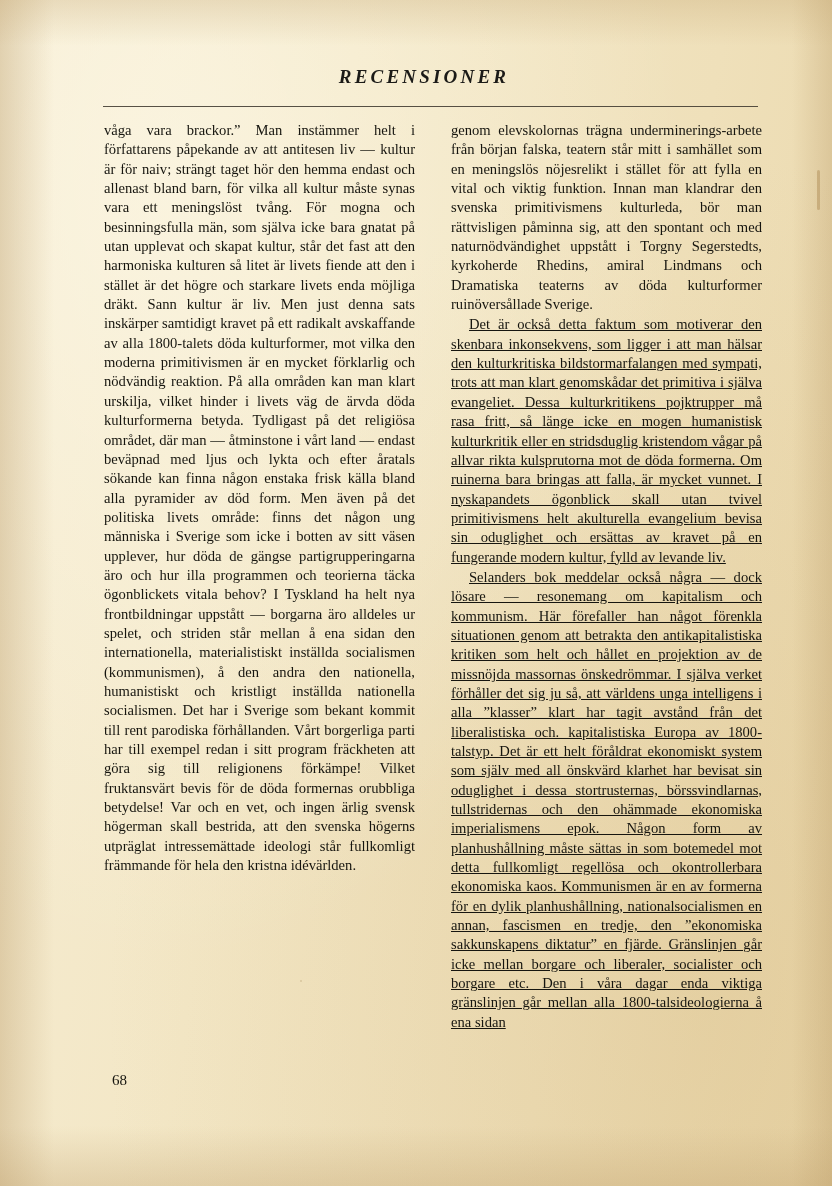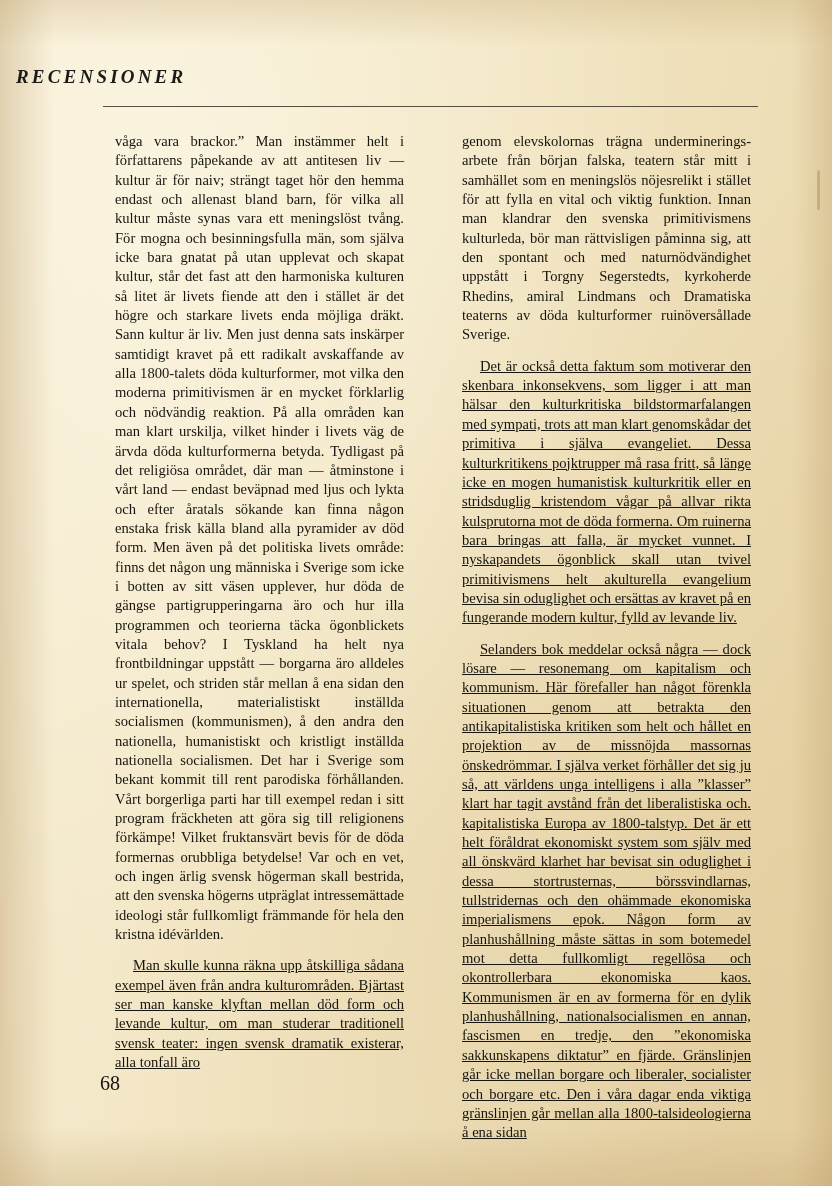--- a/index.html
+++ b/index.html
@@ -56,20 +56,21 @@
     background: rgba(150,118,70,0.25);
     border-radius: 50%;
     pointer-events: none;
   }
 
   .running-head {
     position: absolute;
     top: 66px;
     left: 16px;
     right: 0;
+    text-align: center;
     font-family: "Liberation Serif", serif;
     font-weight: bold;
     font-style: italic;
     font-size: 19px;
     letter-spacing: 3.2px;
     color: #1b1a17;
   }
   .rule {
     position: absolute;
     top: 106px;
@@ -85,44 +86,44 @@
     top: 120px;
     left: 103px;
     width: 660px;
     display: flex;
     gap: 34px;
   }
   .col {
     width: 313px;
   }
   .col p {
-    margin: 12px;
+    margin: 1px;
     font-family: "Liberation Serif", serif;
     font-size: 14.6px;
     line-height: 19.35px;
     color: #16150f;
     text-align: justify;
     text-justify: inter-word;
     -webkit-hyphens: none;
     hyphens: none;
   }
   .col p.indent {
     text-indent: 18px;
   }
   .col p + p {
     margin-top: 0;
     text-decoration: underline;
   }
 
   .folio {
     position: absolute;
-    left: 100px;
+    left: 112px;
     top: 1072px;
     font-family: "Liberation Serif", serif;
-    font-size: 20px;
+    font-size: 15px;
     color: #16150f;
   }
 
   .fold {
     position: absolute;
     right: 12px;
     top: 170px;
     width: 3px;
     height: 40px;
     background: rgba(170,135,80,0.45);
@@ -144,21 +145,20 @@
   <div class="speck" style="left:128px; top:318px; width:2px; height:2px;"></div>
   <div class="speck" style="left:705px; top:512px; width:2px; height:2px;"></div>
   <div class="speck" style="left:300px; top:980px; width:2px; height:2px;"></div>
 
   <div class="running-head">RECENSIONER</div>
   <div class="rule"></div>
 
   <div class="columns">
     <div class="col">
       <p>våga vara brackor.” Man instämmer helt i författarens påpekande av att antitesen liv — kultur är för naiv; strängt taget hör den hemma endast och allenast bland barn, för vilka all kultur måste synas vara ett meningslöst tvång. För mogna och besinningsfulla män, som själva icke bara gnatat på utan upplevat och skapat kultur, står det fast att den harmoniska kulturen så litet är livets fiende att den i stället är det högre och starkare livets enda möjliga dräkt. Sann kultur är liv. Men just denna sats inskärper samtidigt kravet på ett radikalt avskaffande av alla 1800-talets döda kulturformer, mot vilka den moderna primitivismen är en mycket förklarlig och nödvändig reaktion. På alla områden kan man klart urskilja, vilket hinder i livets väg de ärvda döda kulturformerna betyda. Tydligast på det religiösa området, där man — åtminstone i vårt land — endast beväpnad med ljus och lykta och efter åratals sökande kan finna någon enstaka frisk källa bland alla pyramider av död form. Men även på det politiska livets område: finns det någon ung människa i Sverige som icke i botten av sitt väsen upplever, hur döda de gängse partigrupperingarna äro och hur illa programmen och teorierna täcka ögonblickets vitala behov? I Tyskland ha helt nya frontbildningar uppstått — borgarna äro alldeles ur spelet, och striden står mellan å ena sidan den internationella, materialistiskt inställda socialismen (kommunismen), å den andra den nationella, humanistiskt och kristligt inställda nationella socialismen. Det har i Sverige som bekant kommit till rent parodiska förhållanden. Vårt borgerliga parti har till exempel redan i sitt program fräckheten att göra sig till religionens förkämpe! Vilket fruktansvärt bevis för de döda formernas orubbliga betydelse! Var och en vet, och ingen ärlig svensk högerman skall bestrida, att den svenska högerns utpräglat intressemättade ideologi står fullkomligt främmande för hela den kristna idévärlden.</p>
-      <p class="indent">Man skulle kunna räkna upp åtskilliga sådana exempel även från andra kulturområden. Bjärtast ser man kanske klyftan mellan död form och levande kultur, om man studerar traditionell svensk teater: ingen svensk dramatik existerar, alla tonfall äro</p>
     </div>
     <div class="col">
       <p>genom elevskolornas trägna underminerings-arbete från början falska, teatern står mitt i samhället som en meningslös nöjesrelikt i stället för att fylla en vital och viktig funktion. Innan man klandrar den svenska primitivismens kulturleda, bör man rättvisligen påminna sig, att den spontant och med naturnödvändighet uppstått i Torgny Segerstedts, kyrkoherde Rhedins, amiral Lindmans och Dramatiska teaterns av döda kulturformer ruinöversållade Sverige.</p>
       <p class="indent">Det är också detta faktum som motiverar den skenbara inkonsekvens, som ligger i att man hälsar den kulturkritiska bildstormarfalangen med sympati, trots att man klart genomskådar det primitiva i själva evangeliet. Dessa kulturkritikens pojktrupper må rasa fritt, så länge icke en mogen humanistisk kulturkritik eller en stridsduglig kristendom vågar på allvar rikta kulsprutorna mot de döda formerna. Om ruinerna bara bringas att falla, är mycket vunnet. I nyskapandets ögonblick skall utan tvivel primitivismens helt akulturella evangelium bevisa sin oduglighet och ersättas av kravet på en fungerande modern kultur, fylld av levande liv.</p>
       <p class="indent">Selanders bok meddelar också några — dock lösare — resonemang om kapitalism och kommunism. Här förefaller han något förenkla situationen genom att betrakta den antikapitalistiska kritiken som helt och hållet en projektion av de missnöjda massornas önskedrömmar. I själva verket förhåller det sig ju så, att världens unga intelligens i alla ”klasser” klart har tagit avstånd från det liberalistiska och. kapitalistiska Europa av 1800-talstyp. Det är ett helt föråldrat ekonomiskt system som själv med all önskvärd klarhet har bevisat sin oduglighet i dessa stortrusternas, börssvindlarnas, tullstridernas och den ohämmade ekonomiska imperialismens epok. Någon form av planhushållning måste sättas in som botemedel mot detta fullkomligt regellösa och okontrollerbara ekonomiska kaos. Kommunismen är en av formerna för en dylik planhushållning, nationalsocialismen en annan, fascismen en tredje, den ”ekonomiska sakkunskapens diktatur” en fjärde. Gränslinjen går icke mellan borgare och liberaler, socialister och borgare etc. Den i våra dagar enda viktiga gränslinjen går mellan alla 1800-talsideologierna å ena sidan</p>
     </div>
   </div>
 
   <div class="folio">68</div>
 

